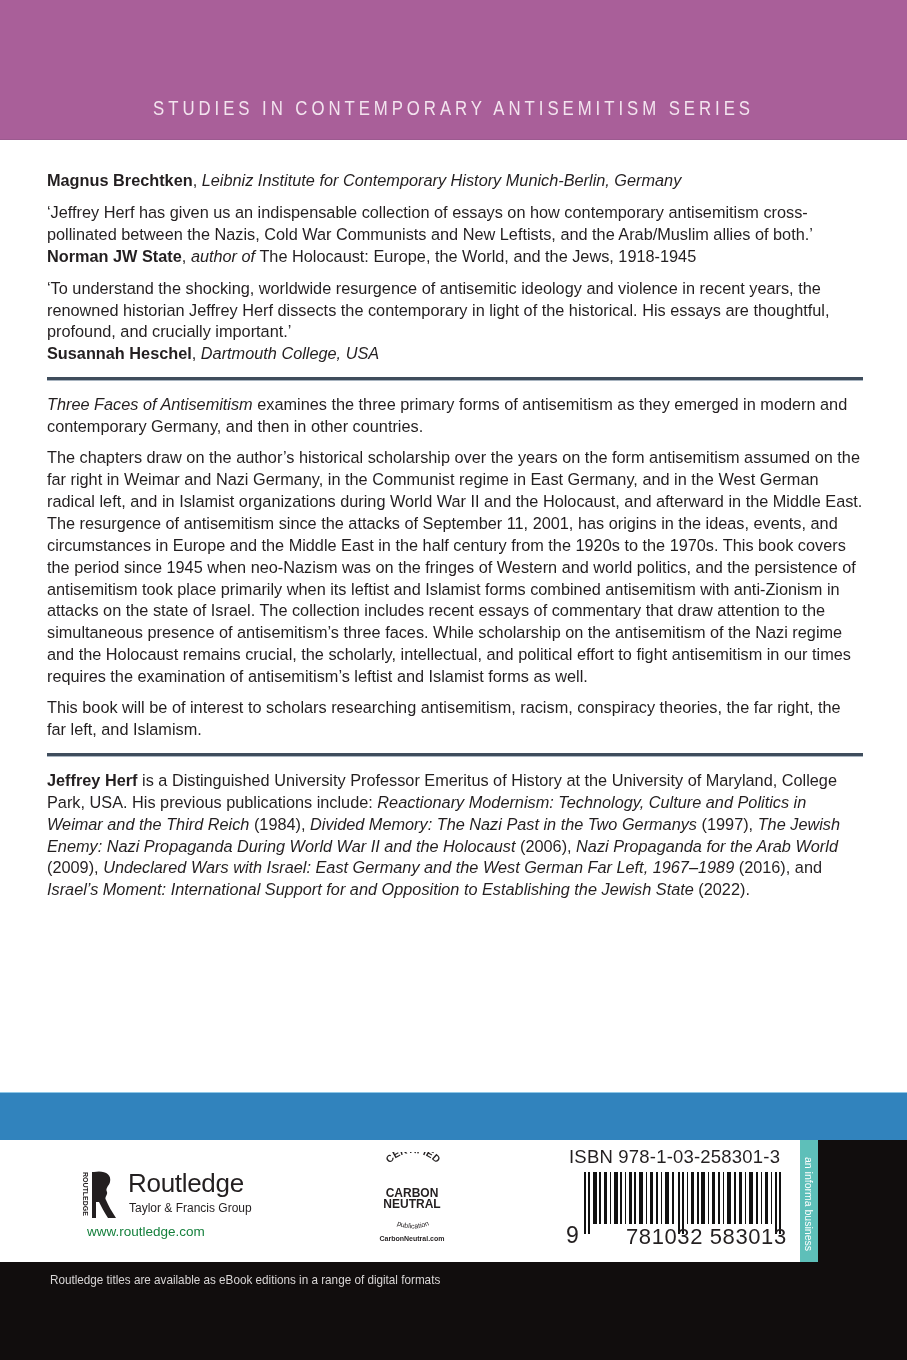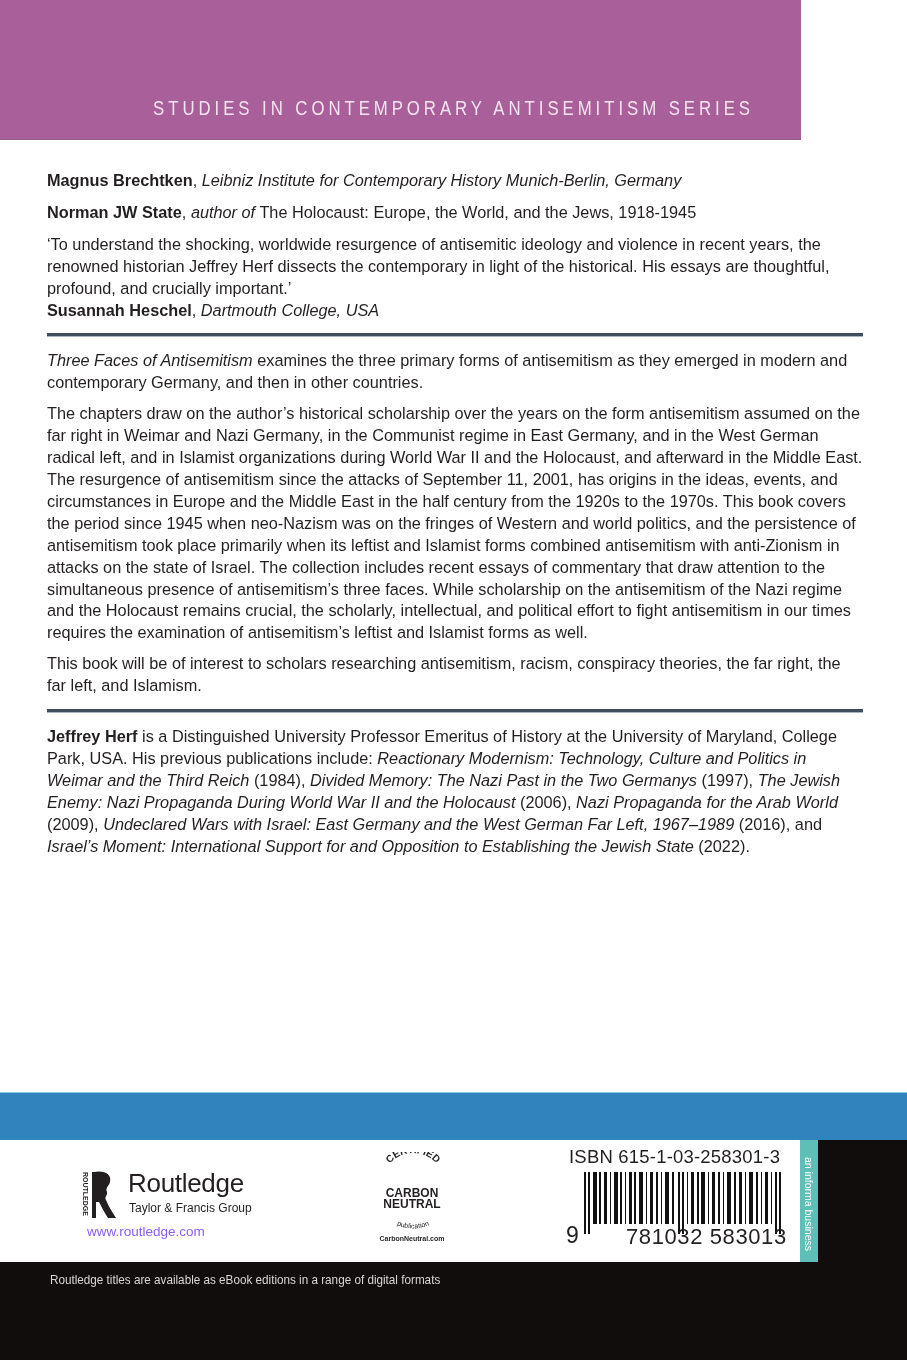--- a/index.html
+++ b/index.html
@@ -2,21 +2,21 @@
 <html><head>
 <meta charset="utf-8">
 <style>
   html, body { margin: 0; padding: 0; }
   body {
     width: 907px; height: 1360px; position: relative; overflow: hidden;
     background: #ffffff; color: #231f20;
     font-family: "Liberation Sans", sans-serif;
   }
   .top-band {
-    position: absolute; left: 0; top: 0; width: 801px; height: 139px;
+    position: absolute; left: 0; top: 0; width: 907px; height: 139px;
     background: #a95f99; border-bottom: 1px solid #9b5a8f;
   }
   .series-title {
     position: absolute; left: 0; width: 907px; top: 97px;
     text-align: center; color: #f3e4ef;
     font-size: 19.5px; letter-spacing: 4.6px; font-weight: normal;
     transform: scaleX(0.86); transform-origin: center;
   }
   .content {
     position: absolute; left: 47px; width: 816px; top: 170px;
@@ -60,41 +60,42 @@
     position: absolute; left: 0; top: 1262px; width: 907px; height: 98px; background: #110d0d;
   }
   .ebook-note {
     position: absolute; left: 50px; top: 1272px; color: #d9d6d6; font-size: 13px;
     transform: scaleX(0.9); transform-origin: left;
   }
   
   .rl-mark { position: absolute; left: 80px; top: 1170px; width: 46px; height: 50px; }
   .rl-name { position: absolute; left: 128px; top: 1168px; font-size: 26px; color: #231f20; letter-spacing: -0.3px; }
   .rl-group { position: absolute; left: 129px; top: 1201px; font-size: 12px; color: #231f20; }
-  .rl-url { position: absolute; left: 87px; top: 1224px; font-size: 13.5px; color: #8b5cf6; }
+  .rl-url { position: absolute; left: 87px; top: 1224px; font-size: 13.5px; color: #15803d; }
   
   .cn { position: absolute; left: 362px; top: 1152px; width: 100px; height: 95px; }
   
   .isbn-label { position: absolute; left: 569px; top: 1146px; font-size: 18.5px; color: #231f20; letter-spacing: 0.2px; }
   .barcode { position: absolute; left: 584px; top: 1172px; width: 200px; height: 62px; }
   .isbn-digits { position: absolute; left: 566px; top: 1224px; font-size: 22px; color: #231f20; letter-spacing: 0.6px; margin-left: 36px; }
   .isbn-first { position: absolute; left: 566px; top: 1222px; font-size: 23px; color: #231f20; }
 </style>
 </head>
 <body>
 
 <div class="top-band">
   <div class="series-title">STUDIES IN CONTEMPORARY ANTISEMITISM SERIES</div>
 </div>
 
 <div class="content">
   <div>
     <p class="quote attrib"><b>Magnus Brechtken</b>, <i>Leibniz Institute for Contemporary History Munich-Berlin, Germany</i></p>
   </div>
   <div>
+    <p>‘Jeffrey Herf has given us an indispensable collection of essays on how contemporary antisemitism cross-pollinated between the Nazis, Cold War Communists and New Leftists, and the Arab/Muslim allies of both.’</p>
     <p class="quote attrib"><b>Norman JW State</b>, <i>author of</i> <span>The Holocaust: Europe, the World, and the Jews, 1918-1945</span></p>
   </div>
   <div>
     <p>‘To understand the shocking, worldwide resurgence of antisemitic ideology and violence in recent years, the renowned historian Jeffrey Herf dissects the contemporary in light of the historical. His essays are thoughtful, profound, and crucially important.’</p>
     <p class="attrib"><b>Susannah Heschel</b>, <i>Dartmouth College, USA</i></p>
   </div>
 
   <div class="rule"></div>
 
   <p class="para"><i>Three Faces of Antisemitism</i><span> examines the three primary forms of antisemitism as they emerged in modern and contemporary Germany, and then in other countries.</span></p>
@@ -125,21 +126,21 @@
     <path id="arcTop" d="M20 32 A30 30 0 0 1 82 32"></path>
     <path id="arcBot" d="M24 64 A30 22 0 0 0 78 64"></path>
   </defs>
   <text font-family="Liberation Sans, sans-serif" font-size="10" font-weight="bold" fill="#231f20"><textPath href="#arcTop" startOffset="50%" text-anchor="middle">CERTIFIED</textPath></text>
   <text x="50" y="45" text-anchor="middle" font-family="Liberation Sans, sans-serif" font-size="12" font-weight="bold" fill="#231f20">CARBON</text>
   <text x="50" y="56" text-anchor="middle" font-family="Liberation Sans, sans-serif" font-size="12" font-weight="bold" fill="#231f20">NEUTRAL</text>
   <text font-family="Liberation Sans, sans-serif" font-size="7" fill="#231f20"><textPath href="#arcBot" startOffset="50%" text-anchor="middle">publication</textPath></text>
   <text x="50" y="89" text-anchor="middle" font-family="Liberation Sans, sans-serif" font-size="7" font-weight="bold" fill="#231f20">CarbonNeutral.com</text>
 </svg>
 
-<div class="isbn-label">ISBN 615-1-03-258301-3</div>
+<div class="isbn-label">ISBN 978-1-03-258301-3</div>
 <svg class="barcode" viewBox="0 0 200 62" preserveAspectRatio="none">
   <g fill="#111">
     <rect x="0" y="0" width="2" height="62"></rect>
       <rect x="4" y="0" width="2" height="62"></rect>
     <rect x="9" y="0" width="4" height="52"></rect>
       <rect x="15" y="0" width="2" height="52"></rect>
     <rect x="20" y="0" width="3" height="52"></rect>
       <rect x="26" y="0" width="1" height="52"></rect>
     <rect x="30" y="0" width="4" height="52"></rect>
       <rect x="36" y="0" width="2" height="52"></rect>

